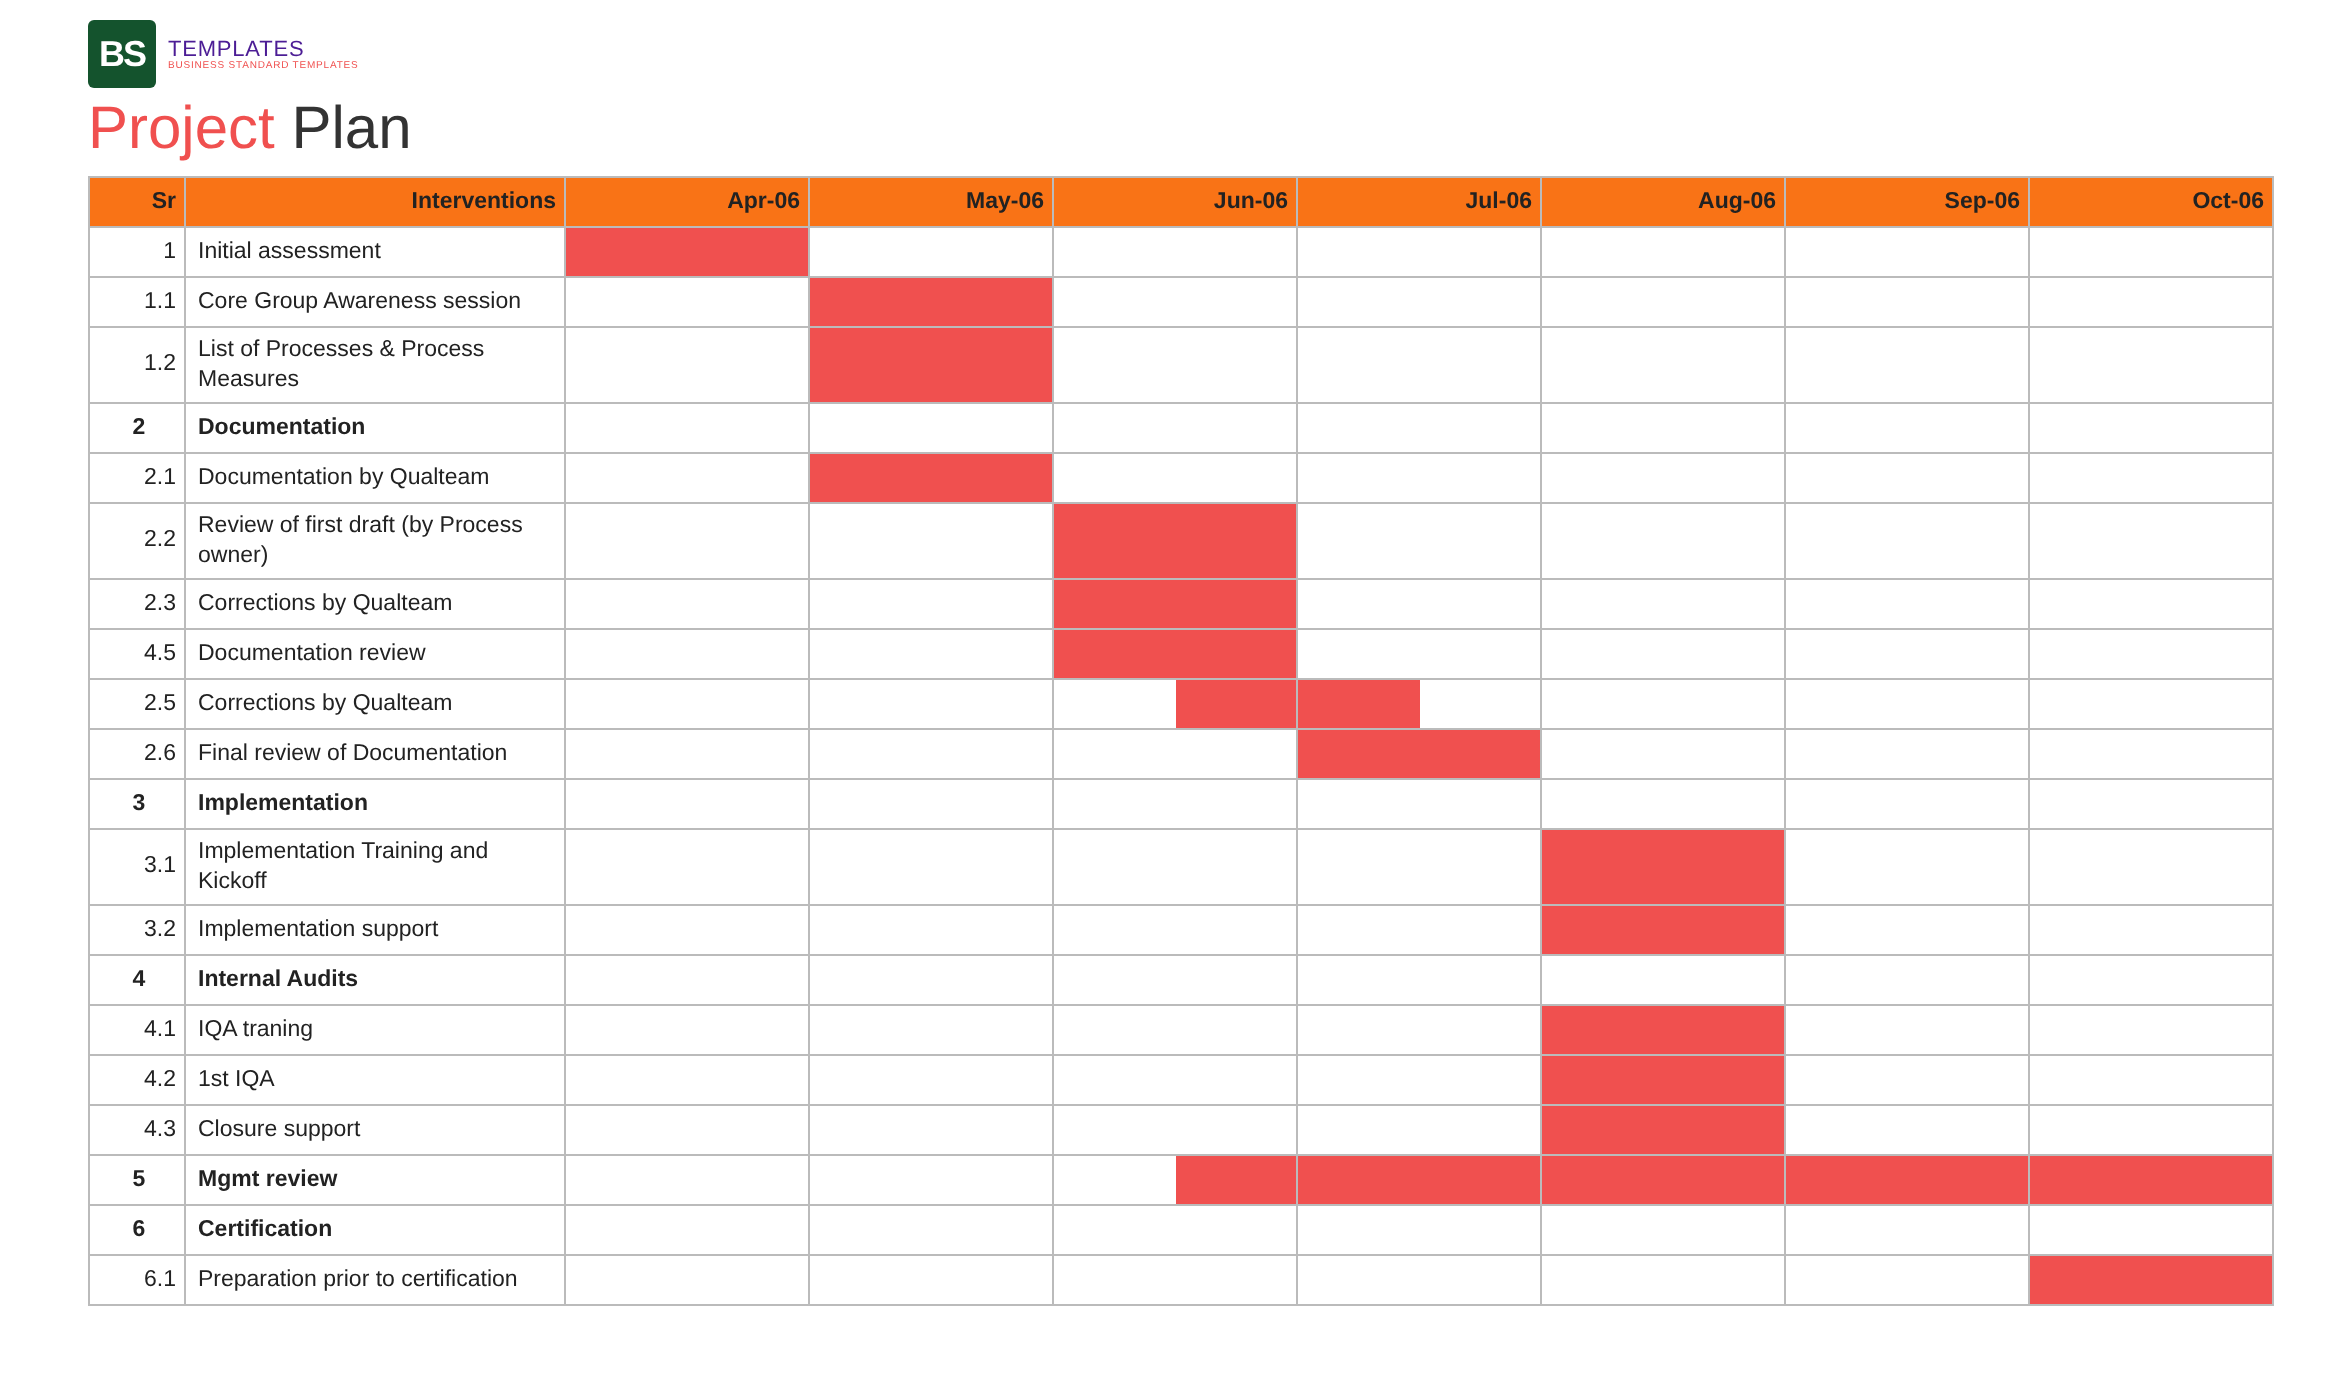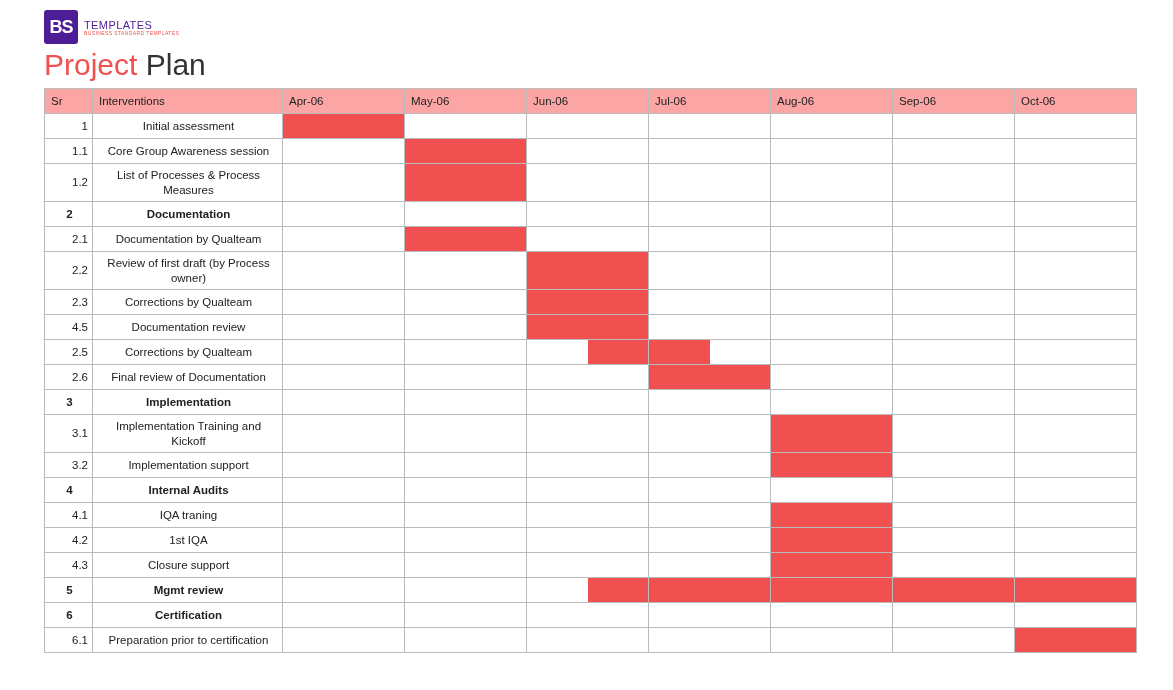--- a/index.html
+++ b/index.html
@@ -15,21 +15,21 @@
   }
   .brand {
     display: flex;
     align-items: center;
     gap: 6px;
     margin-bottom: 4px;
   }
   .brand-logo {
     width: 34px;
     height: 34px;
-    background: #4c1d95;
+    background: #14532d;
     border-radius: 3px;
     color: #fff;
     font-weight: 800;
     font-size: 18px;
     display: flex;
     align-items: center;
     justify-content: center;
     letter-spacing: -1px;
   }
   .brand-text {
@@ -62,33 +62,33 @@
   table.grid th, table.grid td {
     border: 1px solid #bbb;
     font-size: 11.5px;
     color: #222;
     vertical-align: middle;
     padding: 3px 4px 3px 6px;
     line-height: 1.3;
     height: 25px;
   }
   thead th {
-    text-align: left;
-    background: #fca5a5;
-    font-weight: 400;
+    text-align: right;
+    background: #f97316;
+    font-weight: 700;
     height: 34px;
   }
   col.csr { width: 48px; }
   col.cdesc { width: 190px; }
   col.cm { width: 122px; }
 
   td.sr { text-align: right; padding-right: 8px; }
   tr.sec td.sr { text-align: center; font-weight: 700; }
   tr.sec td.desc { font-weight: 700; margin-left: 40px; }
-  td.desc { text-align: center; }
+  td.desc { text-align: left; }
   td.bar { padding: 0; position: relative; }
 
   .fill-full, .fill-right, .fill-left {
     position: absolute; top: 0; bottom: 0;
     background: #f0504f;
   }
   .fill-full  { left: 0; right: 0; }
   .fill-right { left: 50%; right: 0; }
   .fill-left  { left: 0; right: 50%; }
 

